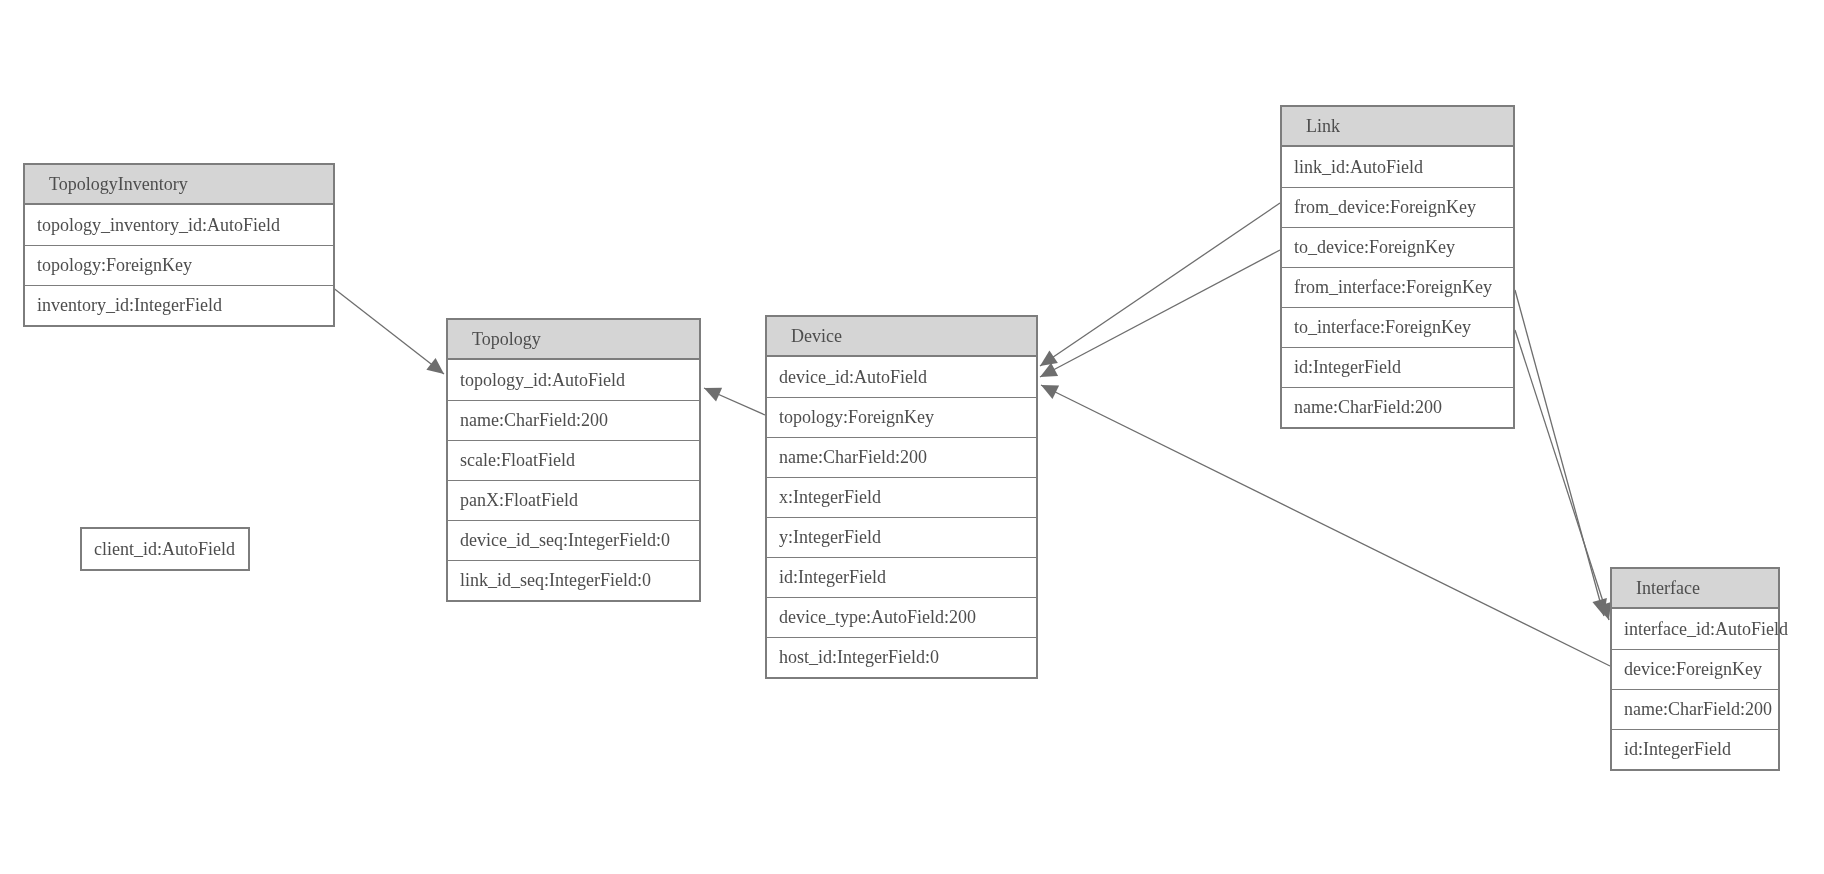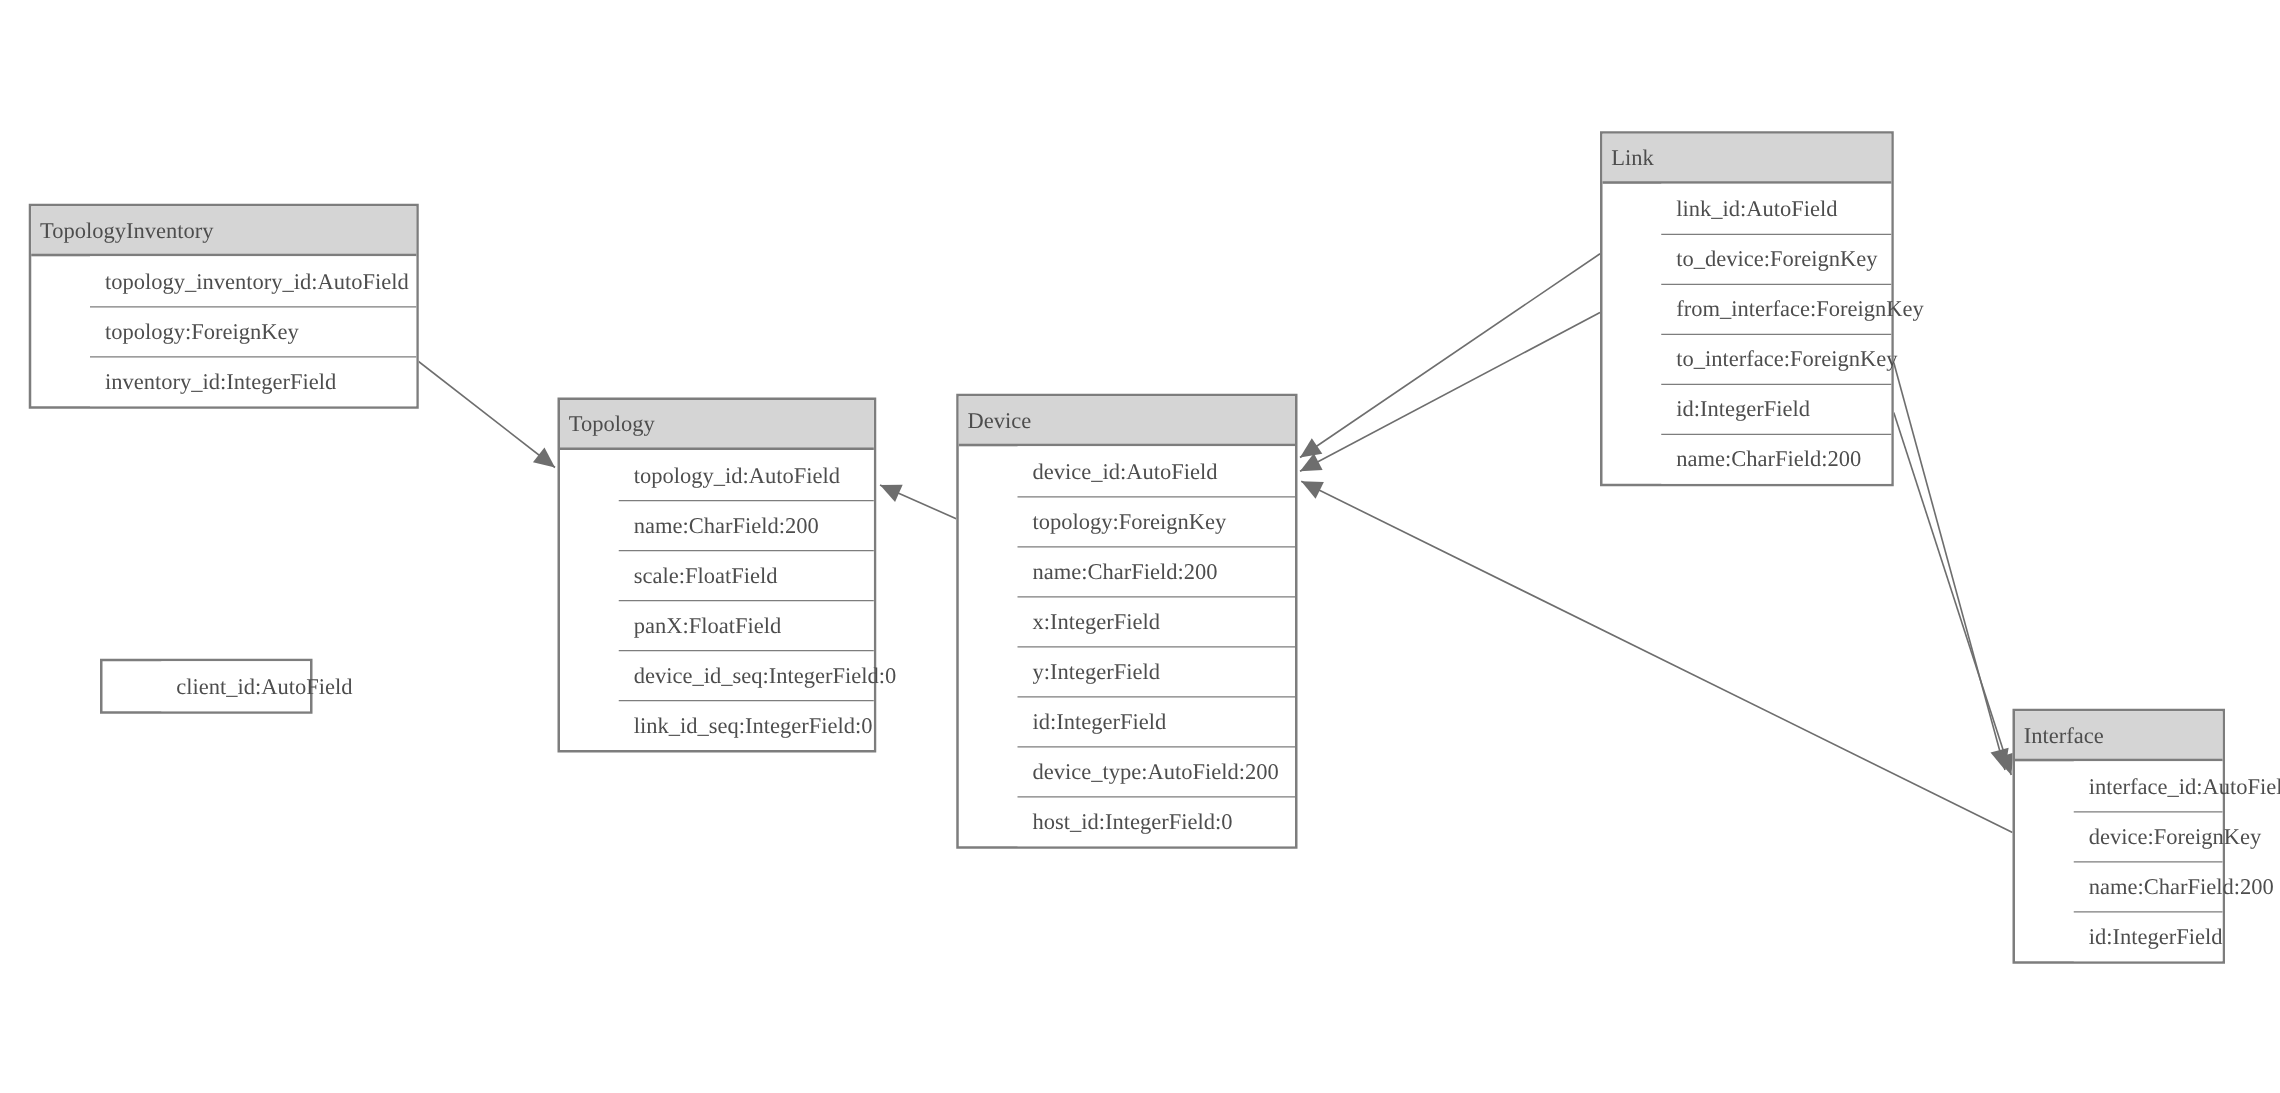--- a/index.html
+++ b/index.html
@@ -32,30 +32,29 @@
     background: var(--row-fill);
     color: var(--text);
     font-size: 18px;
   }
   .ent-header {
     height: 40px;
     background: var(--header-fill);
     border-bottom: 2px solid var(--border);
     display: flex;
     align-items: center;
-    padding-left: 7px;
+    padding-left: 24px;
     text-align: center;
   }
   .ent-row {
     height: 40px;
     display: flex;
     align-items: center;
     padding-left: 12px;
     background: var(--row-fill);
-    margin-left: 47px;
   }
   .ent-row + .ent-row { border-top: 1.5px solid var(--border); }
 
   
   #entity-topologyinventory { left: 23px;   top: 163px; width: 312px; }
   #entity-topology          { left: 446px;  top: 318px; width: 255px; }
   #entity-client            { left: 80px;   top: 527px; width: 170px; }
   #entity-device            { left: 765px;  top: 315px; width: 273px; }
   #entity-link              { left: 1280px; top: 105px; width: 235px; }
   #entity-interface         { left: 1610px; top: 567px; width: 170px; }
@@ -118,20 +117,21 @@
         <div class="ent-row">id:IntegerField</div>
         <div class="ent-row">device_type:AutoField:200</div>
         <div class="ent-row">host_id:IntegerField:0</div>
       </div>
   </div>
 
   <div class="entity" id="entity-link">
     <div class="ent-header">Link</div>
     <div class="ent-rows">
         <div class="ent-row">link_id:AutoField</div>
+        <div class="ent-row">from_device:ForeignKey</div>
         <div class="ent-row">to_device:ForeignKey</div>
         <div class="ent-row">from_interface:ForeignKey</div>
         <div class="ent-row">to_interface:ForeignKey</div>
         <div class="ent-row">id:IntegerField</div>
         <div class="ent-row">name:CharField:200</div>
       </div>
   </div>
 
   <div class="entity" id="entity-interface">
     <div class="ent-header">Interface</div>

